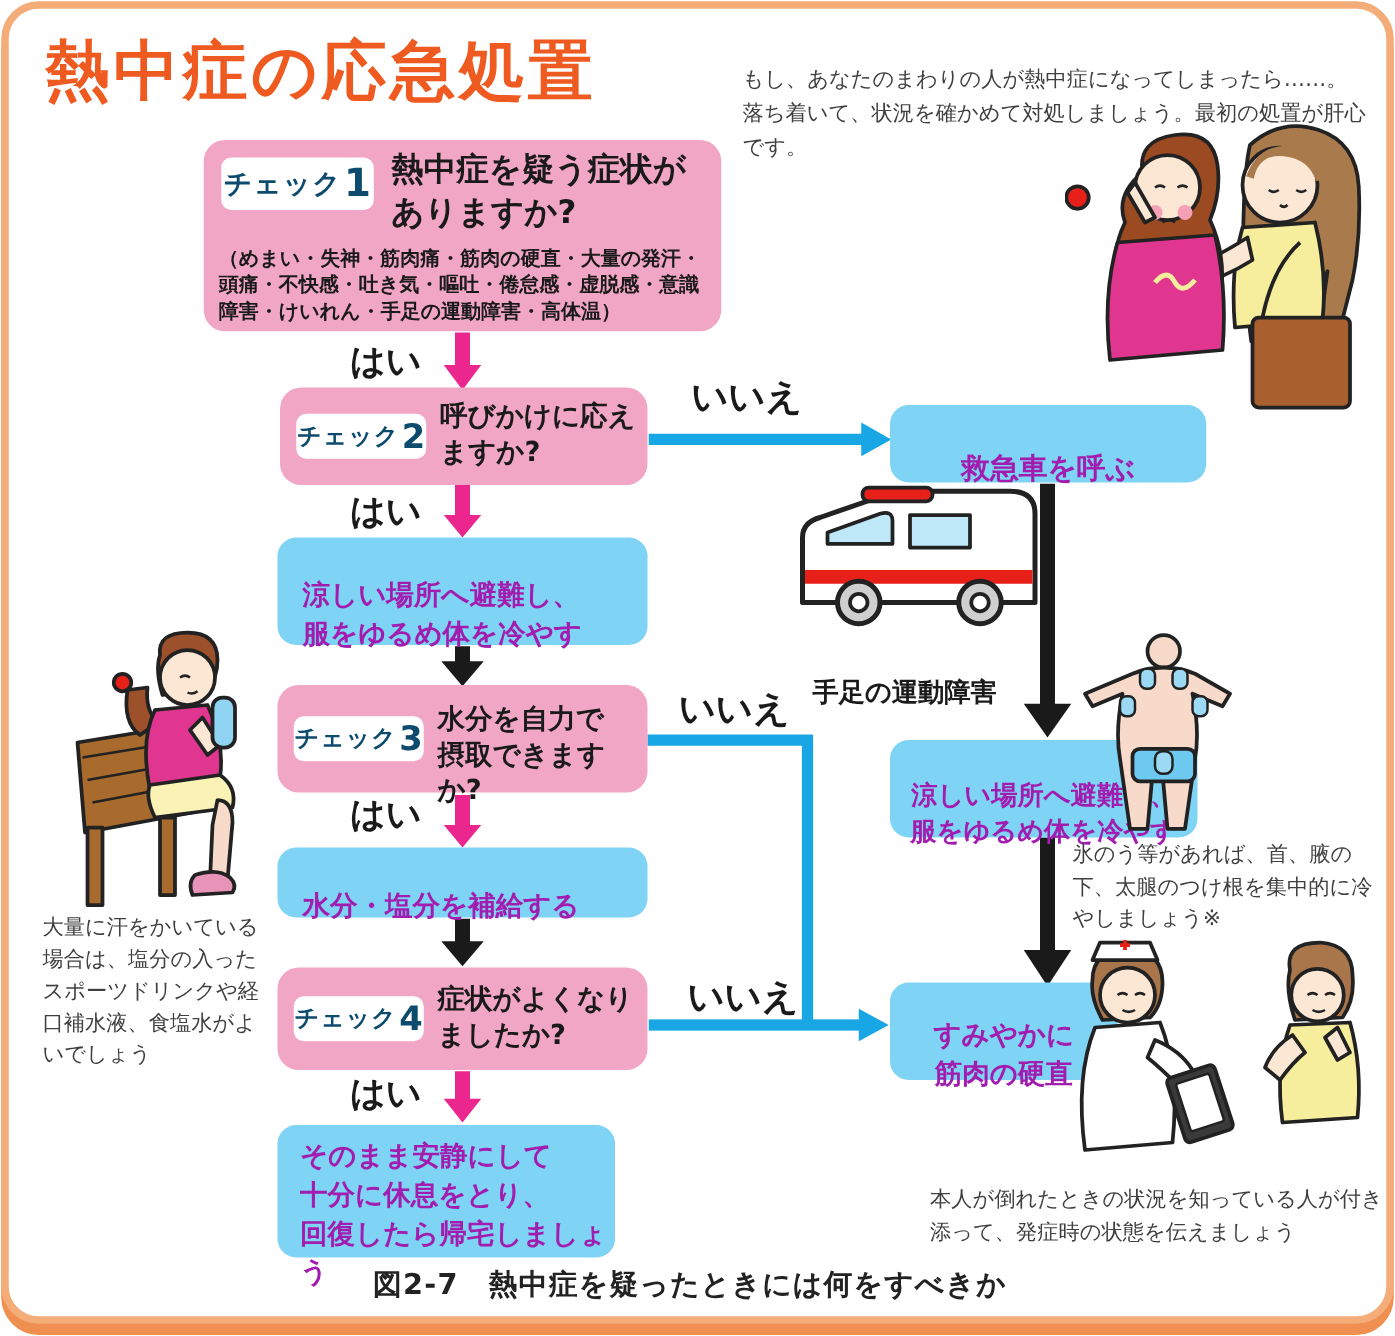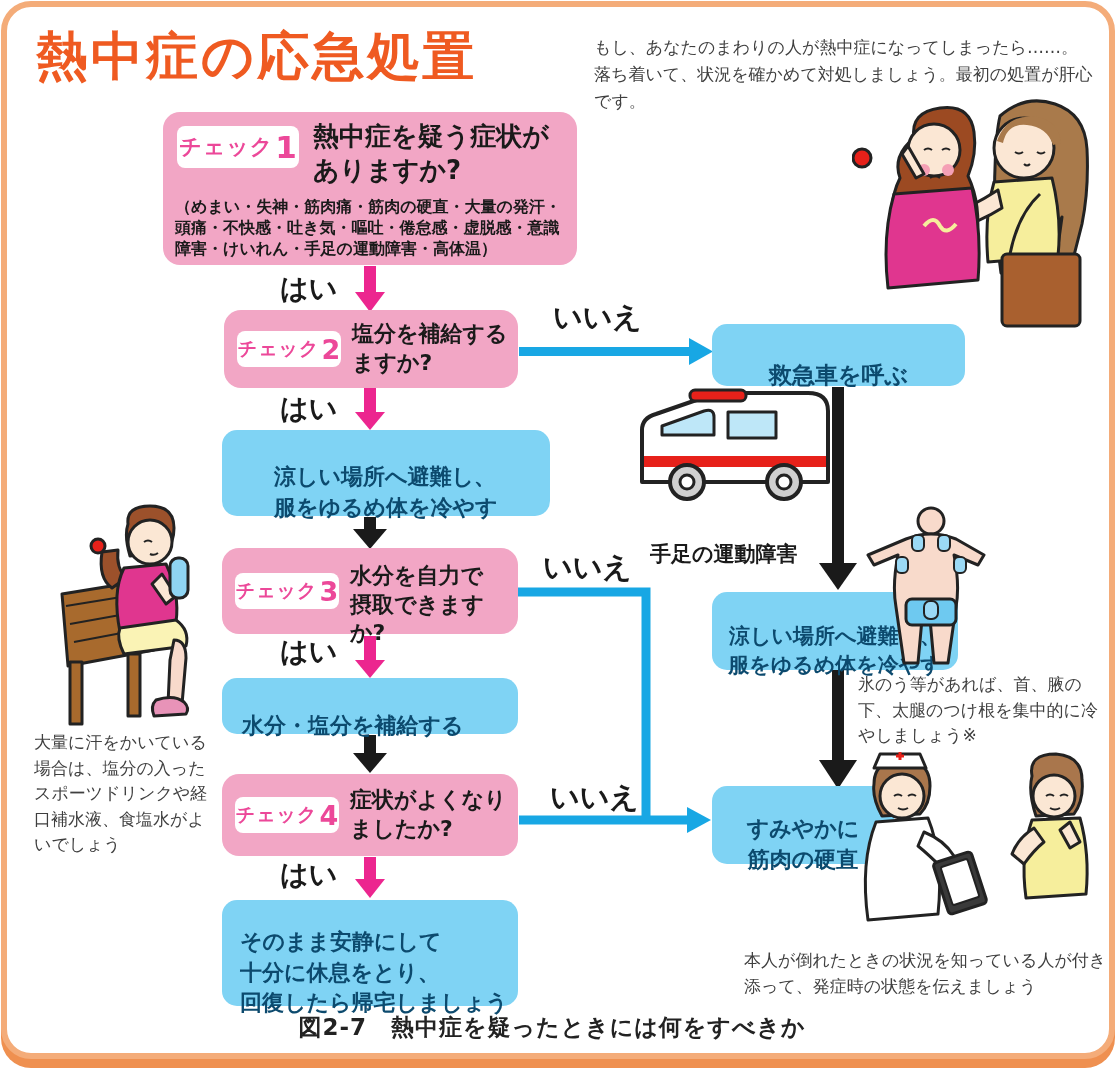--- a/index.html
+++ b/index.html
@@ -6,45 +6,45 @@
   #canvas{position:relative;width:1116px;height:1069px;background:#fff;overflow:hidden;
           font-family:"DejaVu Sans","Liberation Sans",sans-serif;}
   .frame{position:absolute;left:1px;top:1px;width:1102px;height:1046px;background:#fff;
          border:6px solid #F4AC79;border-radius:30px;box-shadow:0 9px 0 #EF9050;}
   .abs{position:absolute;}
   .title{font-size:52px;font-weight:bold;color:#EF5A21;letter-spacing:3px;white-space:nowrap;}
   .intro{font-size:17px;color:#3F3F3F;line-height:1.6;white-space:pre-line;}
   .box-pink{position:absolute;background:#F2A6C5;border-radius:17px;}
   .box-blue{position:absolute;background:#7FD3F4;border-radius:15px;}
   .badge{position:absolute;background:#fff;border-radius:8px;display:flex;align-items:center;
-         justify-content:center;color:#ec4899;font-weight:bold;}
+         justify-content:center;color:#0c4a6e;font-weight:bold;}
   .badge .w{font-size:19px;letter-spacing:1px;}
   .badge .n{font-size:27px;margin-left:2px;}
   .badge1 .w{font-size:22px;} .badge1 .n{font-size:31px;}
   .q{position:absolute;font-weight:bold;color:#1A1A1A;line-height:1.3;white-space:pre-line;}
-  .btxt{font-weight:bold;color:#0c4a6e;line-height:1.4;white-space:pre-line;margin-top:40px;}
+  .btxt{font-weight:bold;color:#a21caf;line-height:1.4;white-space:pre-line;margin-top:40px;}
   .vcenter{display:flex;align-items:center;}
   .hcenter{display:flex;align-items:center;justify-content:center;text-align:center;}
   .yes{position:absolute;font-size:28px;font-weight:bold;color:#1A1A1A;}
   .no{position:absolute;font-size:29px;font-weight:bold;color:#1A1A1A;}
   .waitlbl{position:absolute;font-size:21px;font-weight:bold;color:#1A1A1A;white-space:nowrap;}
   .note{position:absolute;font-size:17px;color:#3F3F3F;line-height:1.5;}
   .caption{position:absolute;left:0;top:1012px;width:1104px;text-align:center;
            font-size:23px;font-weight:bold;color:#222;letter-spacing:1px;}
   svg.overlay{position:absolute;left:0;top:0;pointer-events:none;}
   .illus{position:absolute;pointer-events:none;}
 </style>
 </head>
 <body>
 
 <div id="canvas">
   <div class="frame"></div>
 
   <div class="abs title" style="left:36px;top:22px;">熱中症の応急処置</div>
-  <div class="abs intro" style="left:594px;top:34px;width:500px;">もし、あなたのまわりの人が熱中症になってしまったら……。
+  <div class="abs intro" style="left:594px;top:51px;width:500px;">もし、あなたのまわりの人が熱中症になってしまったら……。
 落ち着いて、状況を確かめて対処しましょう。最初の処置が肝心です。</div>
 
   <svg class="overlay" width="1116" height="1069">
 
     <g fill="#EC268F">
       <rect x="364" y="266" width="12" height="28"></rect>
         <polygon points="355,292 385,292 370,312"></polygon>
     </g>
     <g fill="#EC268F">
       <rect x="364" y="388" width="12" height="26"></rect>
@@ -98,31 +98,31 @@
 ありますか?</div>
     <div class="q" style="left:12px;top:84px;width:392px;font-size:16px;font-weight:600;line-height:1.32;">（めまい・失神・筋肉痛・筋肉の硬直・大量の発汗・頭痛・不快感・吐き気・嘔吐・倦怠感・虚脱感・意識障害・けいれん・手足の運動障害・高体温）</div>
   </div>
   <div class="yes" style="left:280px;top:270px;">はい</div>
 
   <div class="box-pink" style="left:224px;top:310px;width:294px;height:78px;">
     <div class="badge" style="left:13px;top:21px;width:104px;height:36px;">
       <span class="w">チェック</span>
         <span class="n">2</span>
     </div>
-    <div class="q" style="left:128px;top:10px;font-size:22px;">塩分を補給する
+    <div class="q" style="left:128px;top:10px;font-size:22px;">呼びかけに応え
 ますか?</div>
   </div>
   <div class="no" style="left:553px;top:298px;">いいえ</div>
   <div class="yes" style="left:280px;top:390px;">はい</div>
 
   <div class="box-blue hcenter" style="left:712px;top:324px;width:253px;height:62px;">
     <span class="btxt" style="font-size:23px;">救急車を呼ぶ</span>
   </div>
 
-  <div class="box-blue vcenter" style="left:222px;top:430px;width:296px;height:86px;padding-left:32px;">
+  <div class="box-blue vcenter" style="left:222px;top:430px;width:296px;height:86px;">
     <span class="btxt" style="font-size:22px;margin-left:20px;">涼しい場所へ避難し、
 服をゆるめ体を冷やす</span>
   </div>
 
   <div class="box-pink" style="left:222px;top:548px;width:296px;height:86px;">
     <div class="badge" style="left:13px;top:25px;width:104px;height:36px;">
       <span class="w">チェック</span>
         <span class="n">3</span>
     </div>
     <div class="q" style="left:128px;top:14px;font-size:22px;">水分を自力で
@@ -151,21 +151,21 @@
 ましたか?</div>
   </div>
   <div class="no" style="left:550px;top:778px;">いいえ</div>
   <div class="yes" style="left:280px;top:856px;">はい</div>
 
   <div class="box-blue hcenter" style="left:712px;top:786px;width:182px;height:78px;">
     <span class="btxt" style="font-size:22px;">すみやかに
 筋肉の硬直</span>
   </div>
 
-  <div class="box-blue vcenter" style="left:222px;top:900px;width:296px;height:106px;">
+  <div class="box-blue vcenter" style="left:222px;top:900px;width:270px;height:106px;">
     <span class="btxt" style="font-size:22px;margin-left:18px;">そのまま安静にして
 十分に休息をとり、
 回復したら帰宅しましょう</span>
   </div>
 
   <div class="note" style="left:34px;top:730px;width:188px;">大量に汗をかいている場合は、塩分の入ったスポーツドリンクや経口補水液、食塩水がよいでしょう</div>
   <div class="note" style="left:744px;top:948px;width:368px;">本人が倒れたときの状況を知っている人が付き添って、発症時の状態を伝えましょう</div>
 
   <div class="caption">図2-7　熱中症を疑ったときには何をすべきか</div>
 

